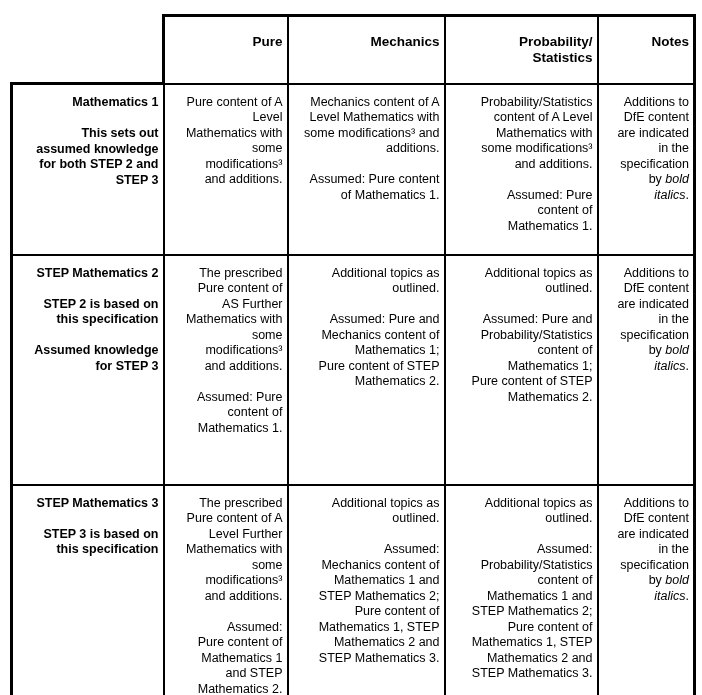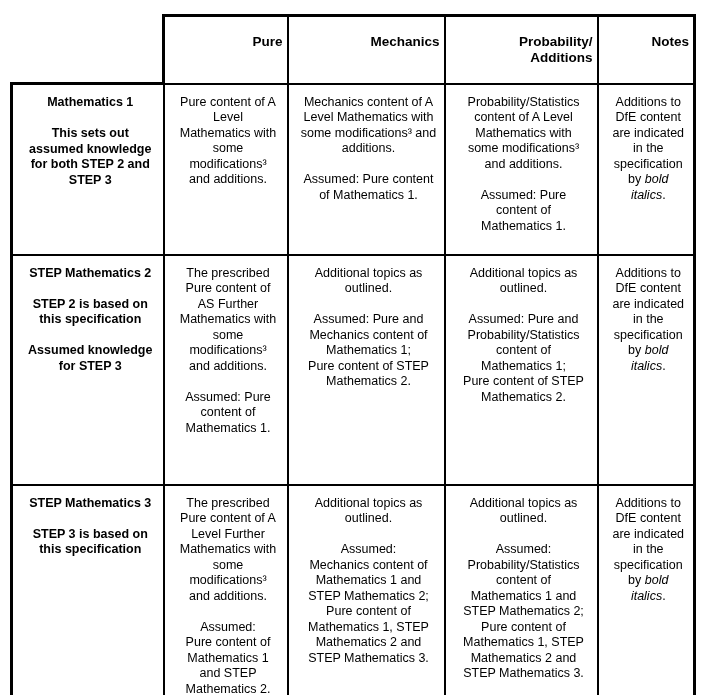--- a/index.html
+++ b/index.html
@@ -24,21 +24,21 @@
   }
   col.c-label { width: 152px; }
   col.c-pure { width: 124px; }
   col.c-mech { width: 157px; }
   col.c-prob { width: 153px; }
   col.c-notes { width: 97px; }
 
   th, td {
     border: 2px solid #000000;
     vertical-align: top;
-    text-align: center;
+    text-align: right;
     padding: 10px 4px 8px 9px;
     font-size: 12.5px;
     line-height: 15.5px;
     font-weight: normal;
     white-space: pre-line;
     overflow: hidden;
   }
   
   tr.r-header { height: 68px; }
   tr.r1 { height: 171px; }
@@ -81,21 +81,21 @@
       <col class="c-mech">
       <col class="c-prob">
       <col class="c-notes">
     </colgroup>
     <thead>
       <tr class="r-header">
         <td class="corner"></td>
         <th class="b-top b-left">Pure</th>
         <th class="b-top">Mechanics</th>
         <th class="b-top">Probability/
-Additions</th>
+Statistics</th>
         <th class="b-top b-right">Notes</th>
       </tr>
     </thead>
     <tbody>
       <tr class="r1">
         <th class="row-label b-left b-top">Mathematics 1
 
 This sets out
 assumed knowledge
 for both STEP 2 and

